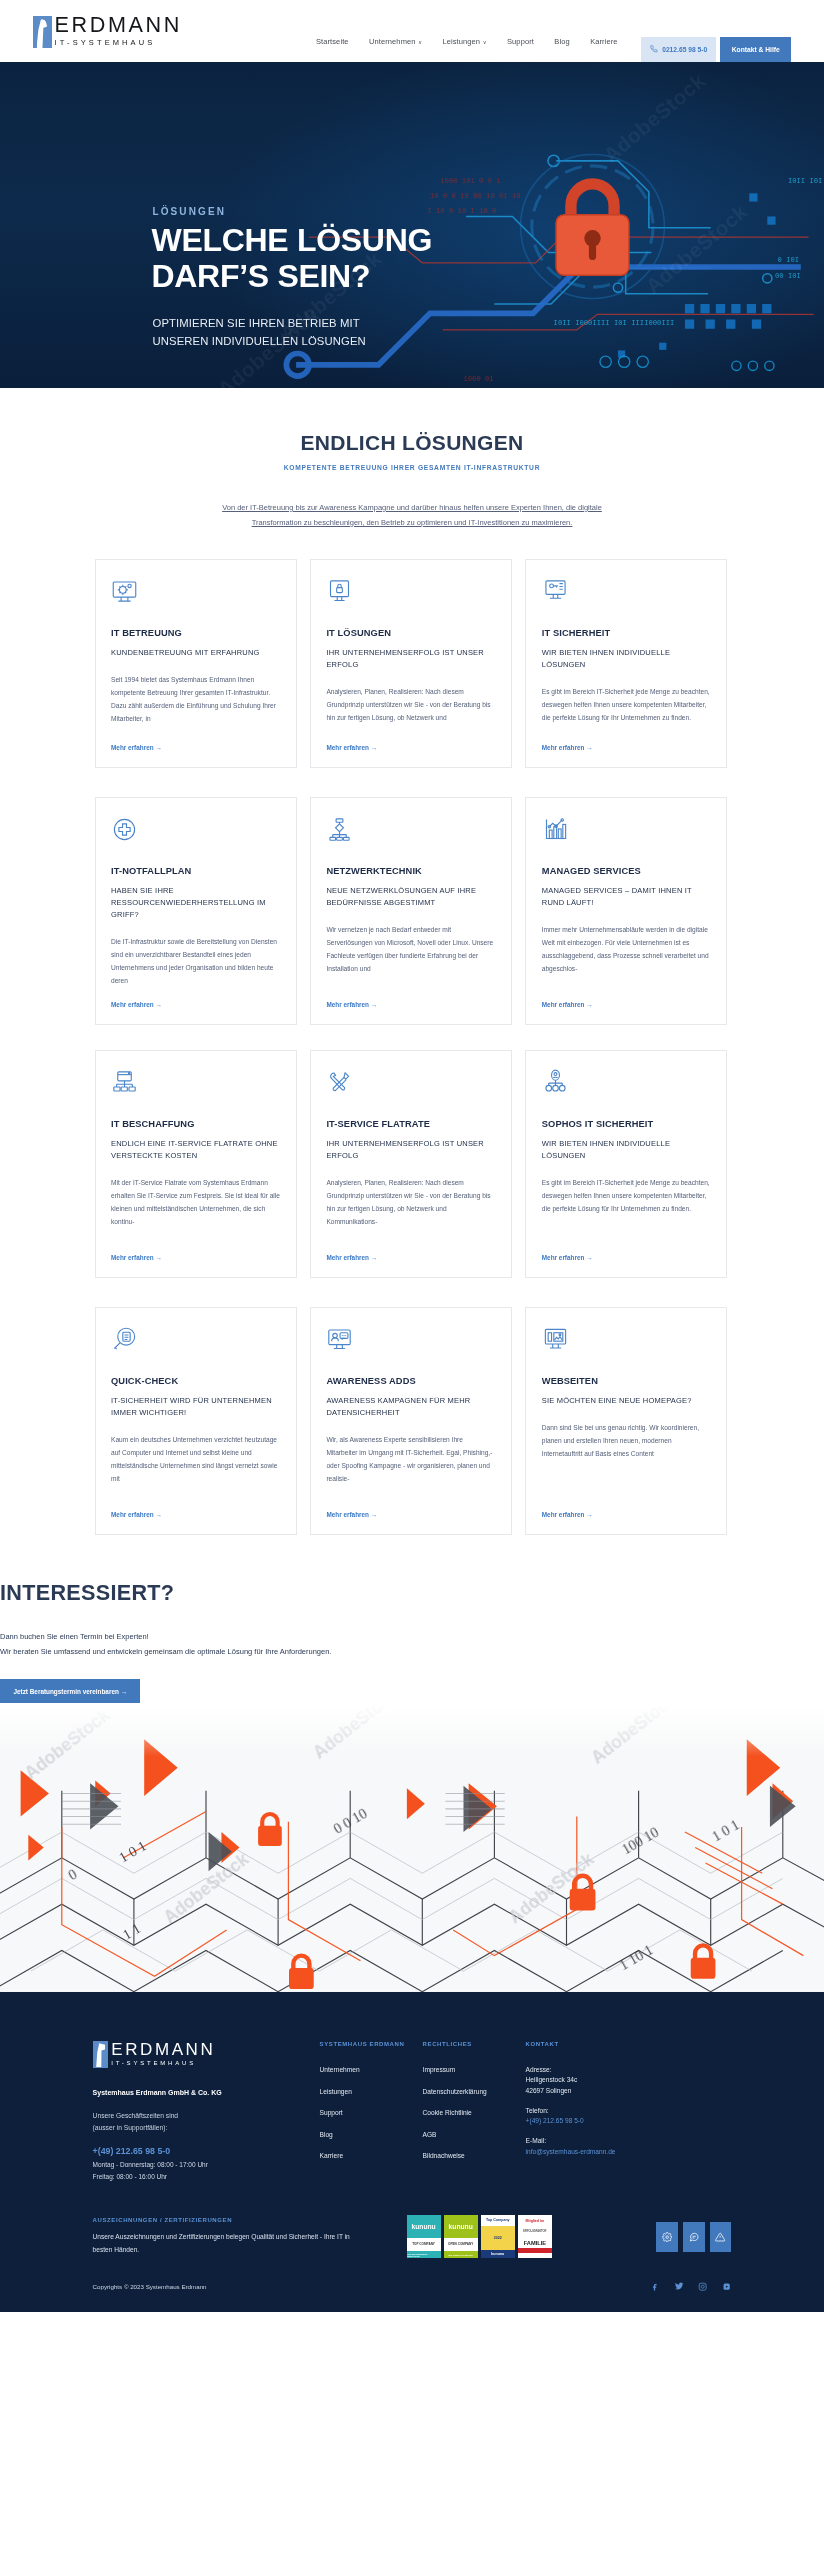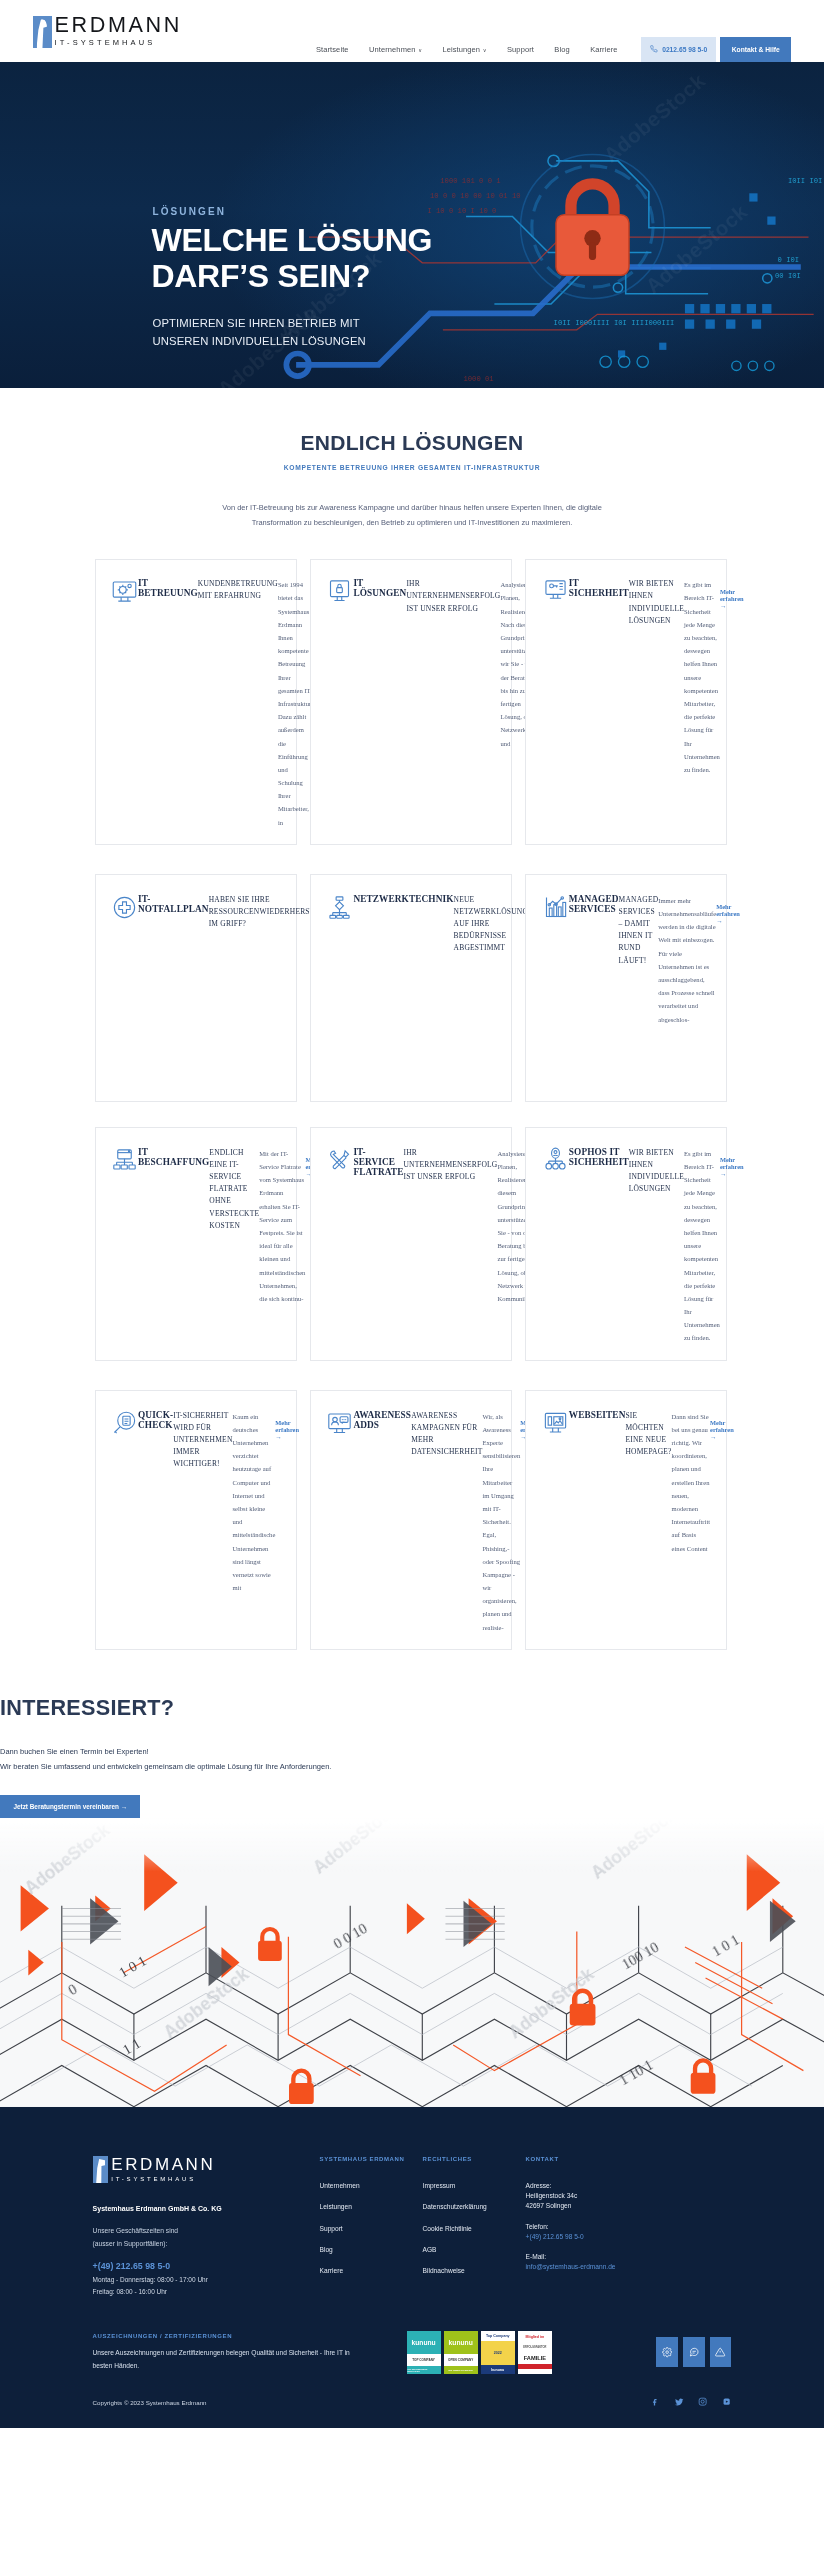--- a/index.html
+++ b/index.html
@@ -30,21 +30,21 @@
     clip-path: polygon(34% 0, 100% 6%, 100% 26%, 60% 30%, 58% 100%, 0 100%, 12% 38%);
   }
   .logo-text { margin-left:3.1px; }
   .logo-name {
     font-size:21.6px; font-weight:400; letter-spacing:2.6px; color:#14161a;
     line-height:0.95; font-family:"Liberation Sans", sans-serif;
   }
   .logo-sub {
     font-size:7.5px; letter-spacing:3.1px; color:#14161a; margin-top:2.6px;
   }
-  .nav { margin-left:auto; display:flex; align-items:center; gap:4px;margin-top:36px; }
+  .nav { margin-left:auto; display:flex; align-items:flex-start; gap:4px;margin-top:36px; }
   .nav-item {
     font-size:7.5px; color:#4a4f57; padding:0 8.2px; white-space:nowrap;
     cursor:pointer; letter-spacing:0.1px;
   }
   .nav-item .caret { font-size:5.2px; margin-left:2.6px; }
   .btn-phone {
     display:flex; align-items:center; gap:4.1px;
     background:#d9e5f4; color:#3c79c4; font-weight:700; font-size:6.7px;
     height:25px; padding:0 9.3px; margin-left:11.3px; white-space:nowrap;
   }
@@ -85,28 +85,28 @@
   .sec-title {
     text-align:center; font-size:21px; font-weight:800; color:#2b3a55;
     letter-spacing:0.3px;
   }
   .sec-sub {
     text-align:center; font-size:6.7px; font-weight:700; color:#4279bd;
     letter-spacing:0.7px; margin-top:8.8px;
   }
   .sec-lead {
     width:407px; margin:29px auto 0; text-align:center; font-size:7.5px;
-    line-height:2.0; color:#57607a;
+    line-height:2.0; color:#57607a;text-decoration:underline;
   }
 
   
   .cards { width:635px; margin:29px auto 0; display:flex; flex-wrap:wrap; gap:13.4px; }
   .card {
     width:202px; background:#fff; border:0.5px solid #e6e8ec; padding:18.5px 15.5px 15.5px;
-    min-height:209px; display:flex; flex-direction:row;font-family:Liberation Serif, serif;
+    min-height:209px; display:flex; flex-direction:column;
   }
   .card.tall { min-height:228px; }
   .card-icon { height:32px; margin-bottom:17.5px; color:#4a85c9; }
   .card-icon svg { display:block; }
   .card-title {
     font-size:9.3px; font-weight:800; color:#1d2b47; letter-spacing:0.1px;
     margin-bottom:9.3px;
   }
   .card-sub {
     font-size:7.5px; font-weight:400; color:#1d2b47; line-height:1.62;

